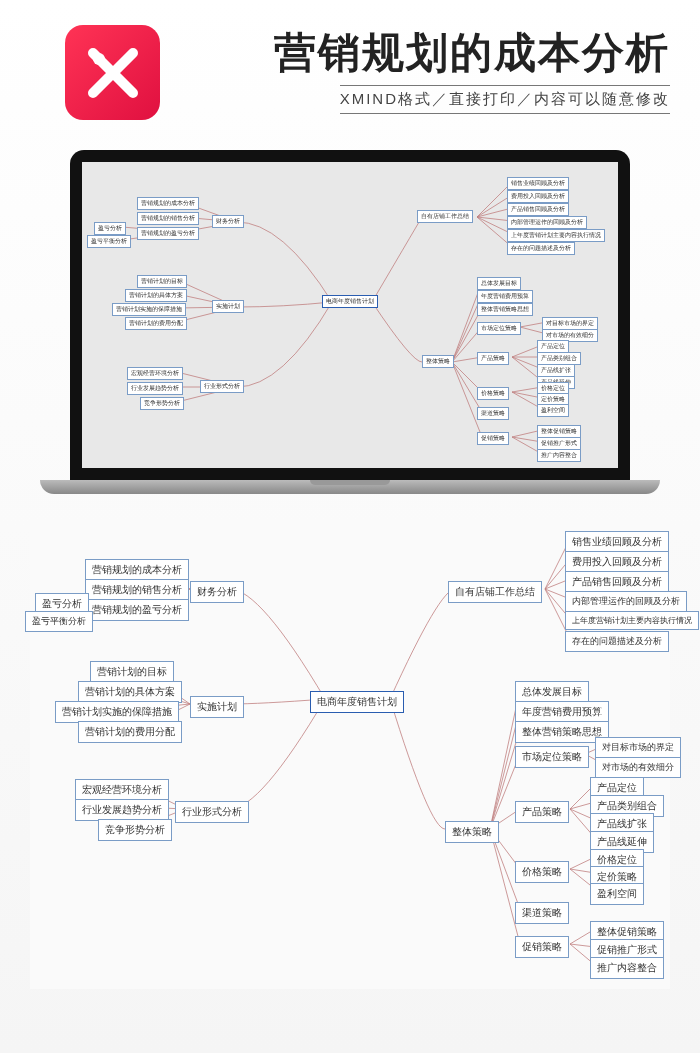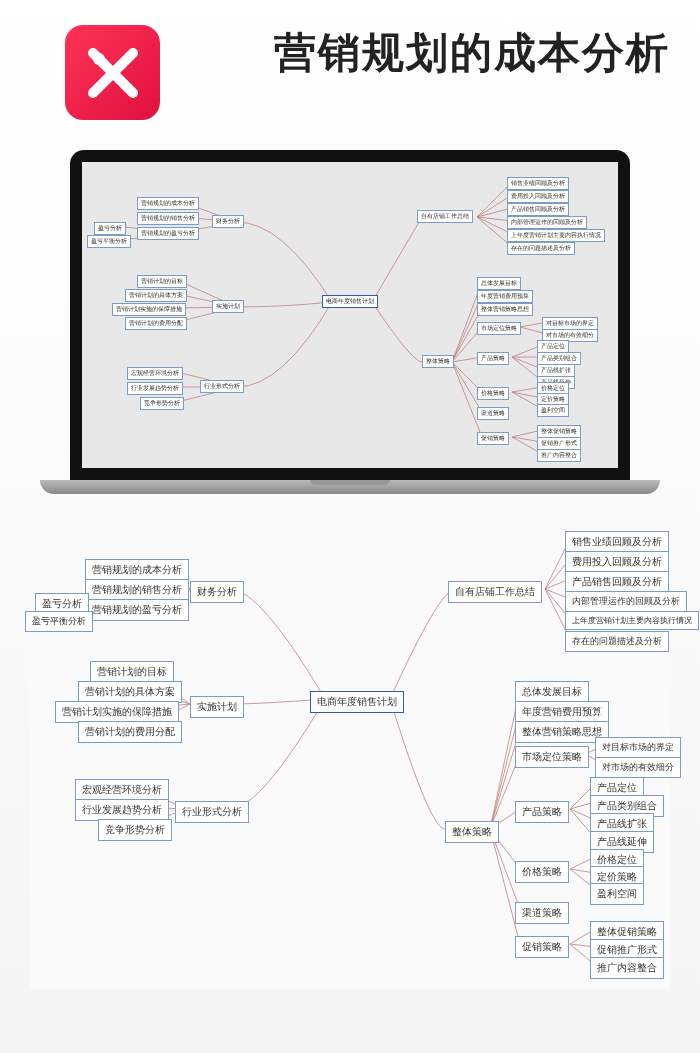--- a/index.html
+++ b/index.html
@@ -137,20 +137,21 @@
   <div class="logo">
     <div class="logo-x">
       <svg width="56" height="56" viewBox="0 0 56 56">
           <path d="M8 8 L48 48 M48 8 L8 48" stroke="white" stroke-width="10" stroke-linecap="round"></path>
           <circle cx="14" cy="14" r="6" fill="white"></circle>
         </svg>
     </div>
   </div>
   <div class="title-block">
     <div class="main-title">营销规划的成本分析</div>
+    <div class="subtitle">XMIND格式／直接打印／内容可以随意修改</div>
   </div>
 </div>
 
 <div class="laptop">
   <div class="laptop-screen">
     <div class="laptop-inner">
       <div class="mindmap mini">
         <svg class="connectors" viewBox="0 0 536 306" preserveAspectRatio="none">
           <path d="M250 140 Q200 60 155 60"></path>
             <path d="M250 140 Q200 145 155 145"></path>

